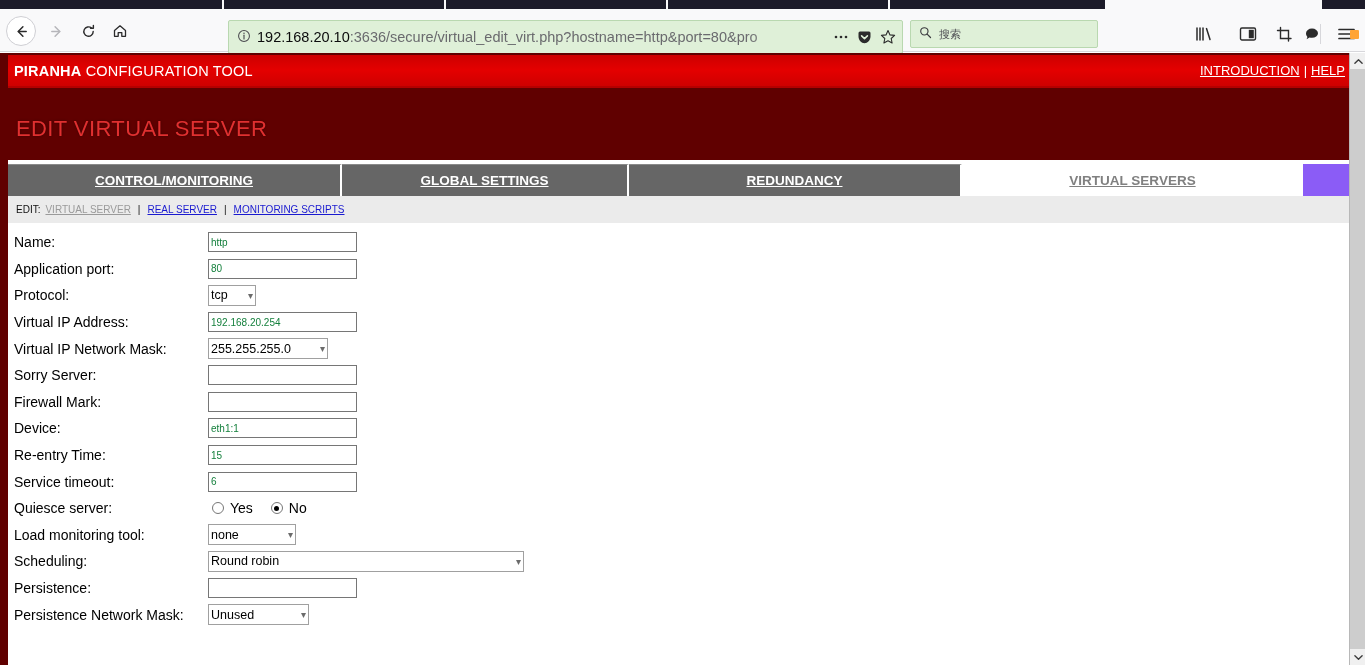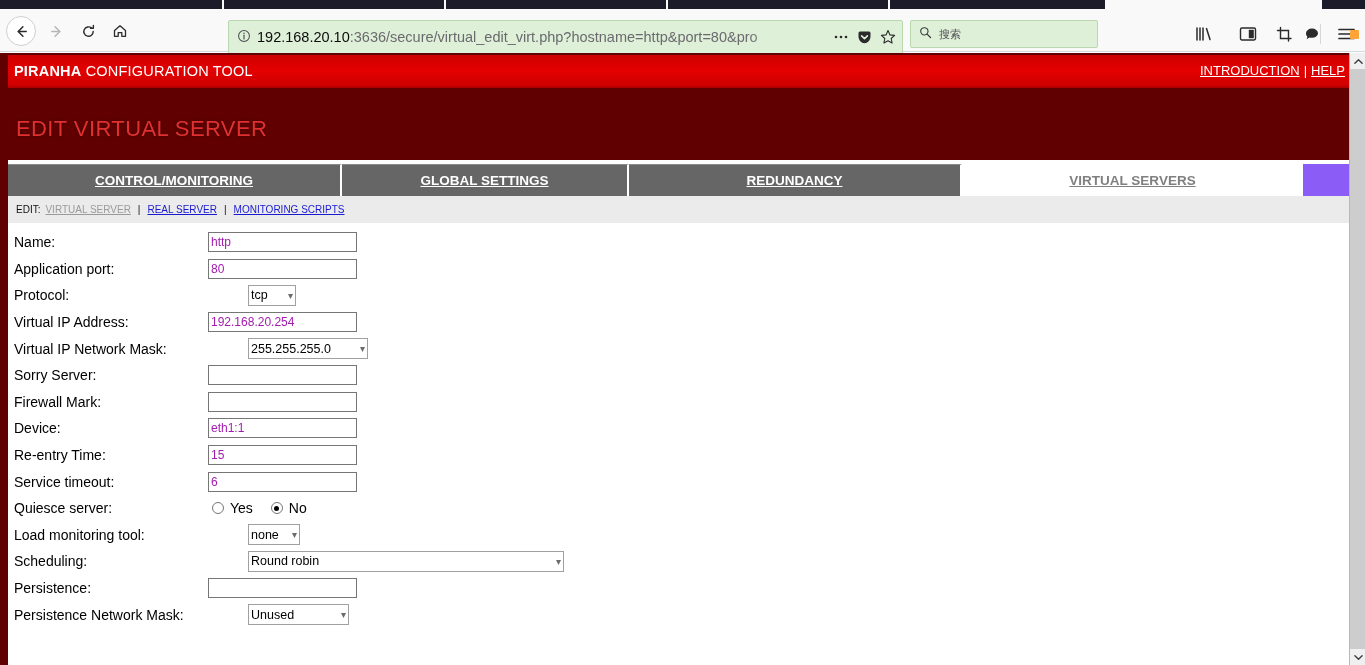--- a/index.html
+++ b/index.html
@@ -207,46 +207,45 @@
     font-size: 14px; color: #000000;
     width: 200px; flex: 0 0 auto;
     padding-left: 6px;
     white-space: nowrap;
   }
   .finput {
     height: 20px;
     border: 1px solid #767676;
     background: #ffffff;
     font-family: "Liberation Sans", sans-serif;
-    font-size: 12px;
-    color: #a21caf;
+    font-size: 10px;
+    color: #15803d;
     padding: 0 2px;
     outline: none;
   }
   .w150 { width: 149px; }
   .fselect {
     height: 21px;
     border: 1px solid #a0a0a0;
     background: #ffffff;
     font-family: "Liberation Sans", sans-serif;
     font-size: 12.5px;
     color: #000000;
     padding: 0 2px;
     position: relative;
     display: inline-flex; align-items: center;
     cursor: pointer;
-    margin-left: 40px;
   }
   .fselect .caret {
     margin-left: auto; padding-left: 10px;
     color: #6b6b6b; font-size: 10px;
   }
   .sel-tcp     { width: 48px; }
   .sel-mask    { width: 120px; }
-  .sel-load    { width: 52px; }
+  .sel-load    { width: 88px; }
   .sel-sched   { width: 316px; align-items: center; }
   .sel-pmask   { width: 101px; }
 
   .radio-group {
     display: flex; align-items: center; font-size: 14px; color: #000;
     padding-left: 4px;
   }
   .radio {
     width: 12px; height: 12px; border-radius: 50%;
     border: 1px solid #767676; background: #fff;

